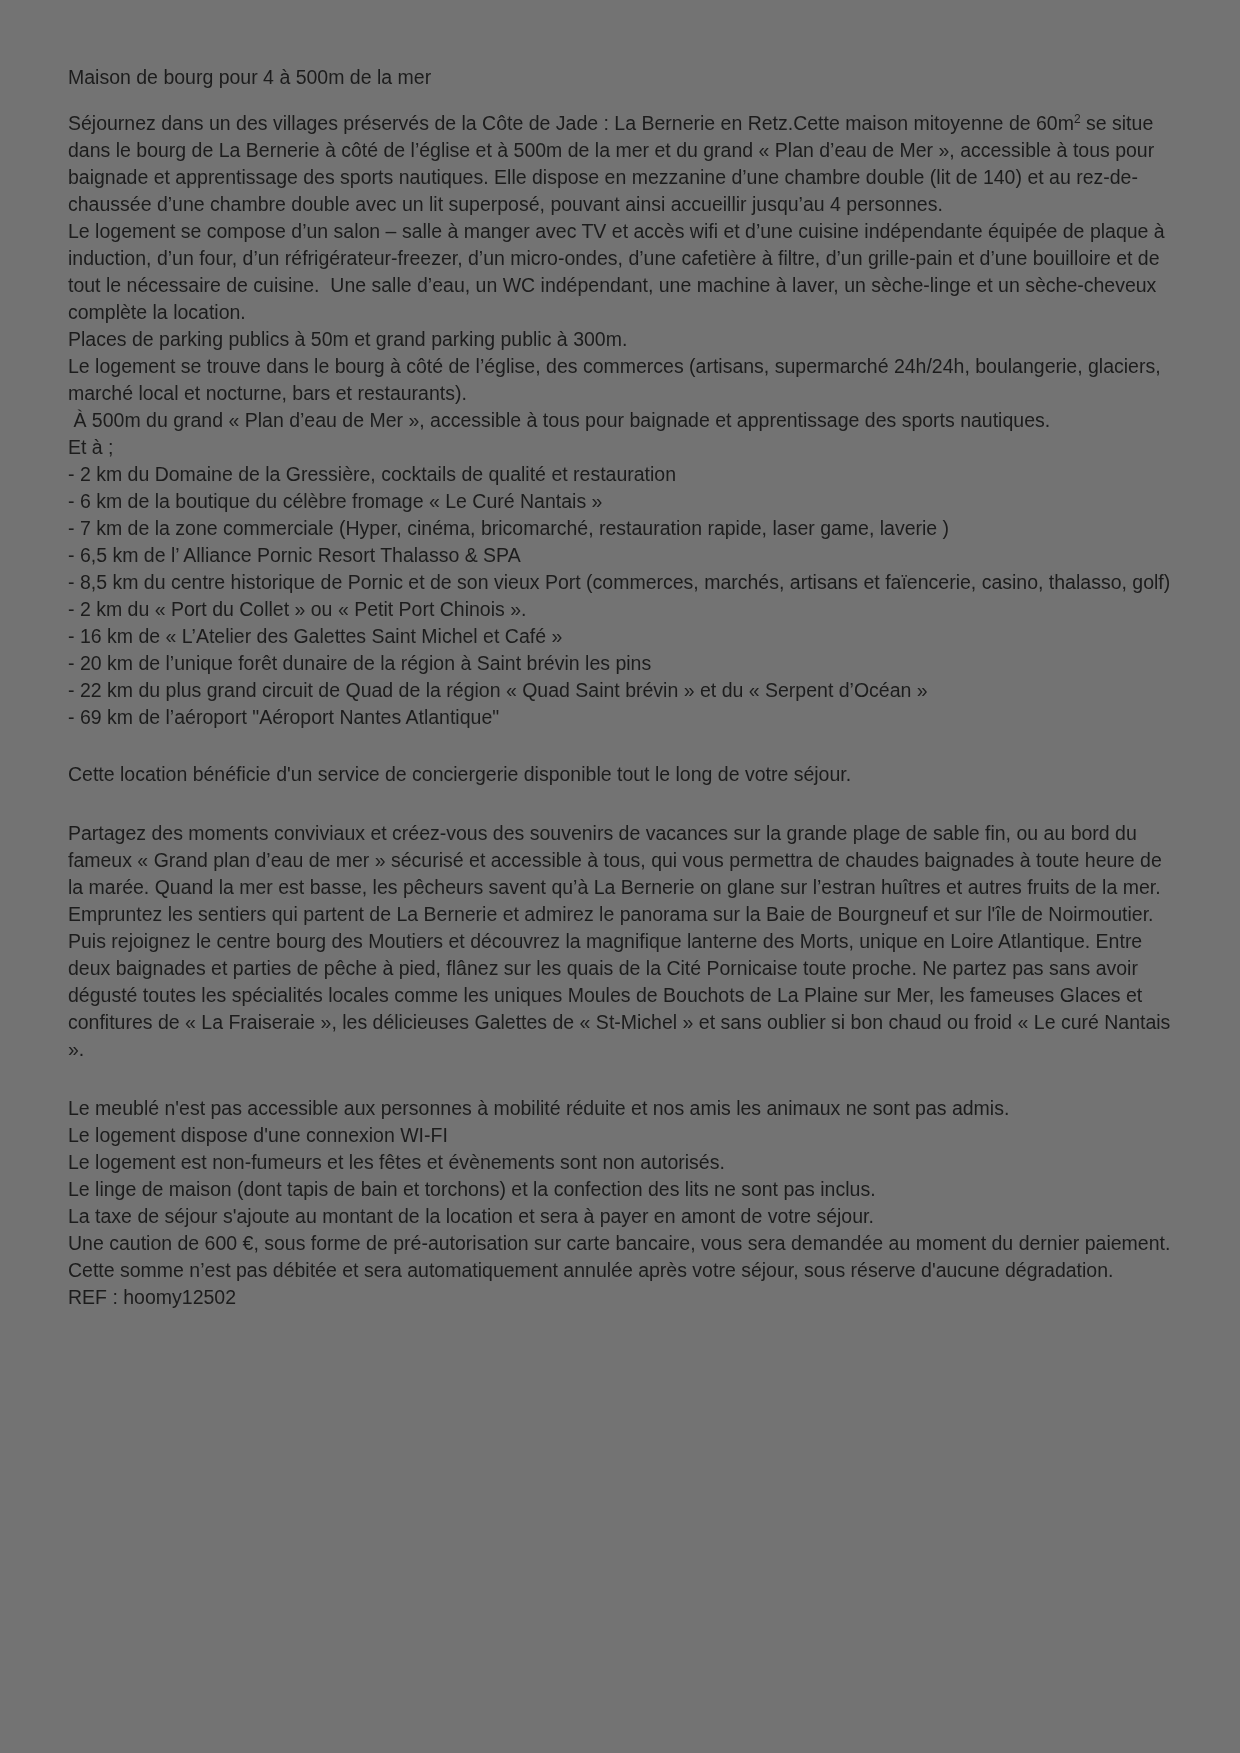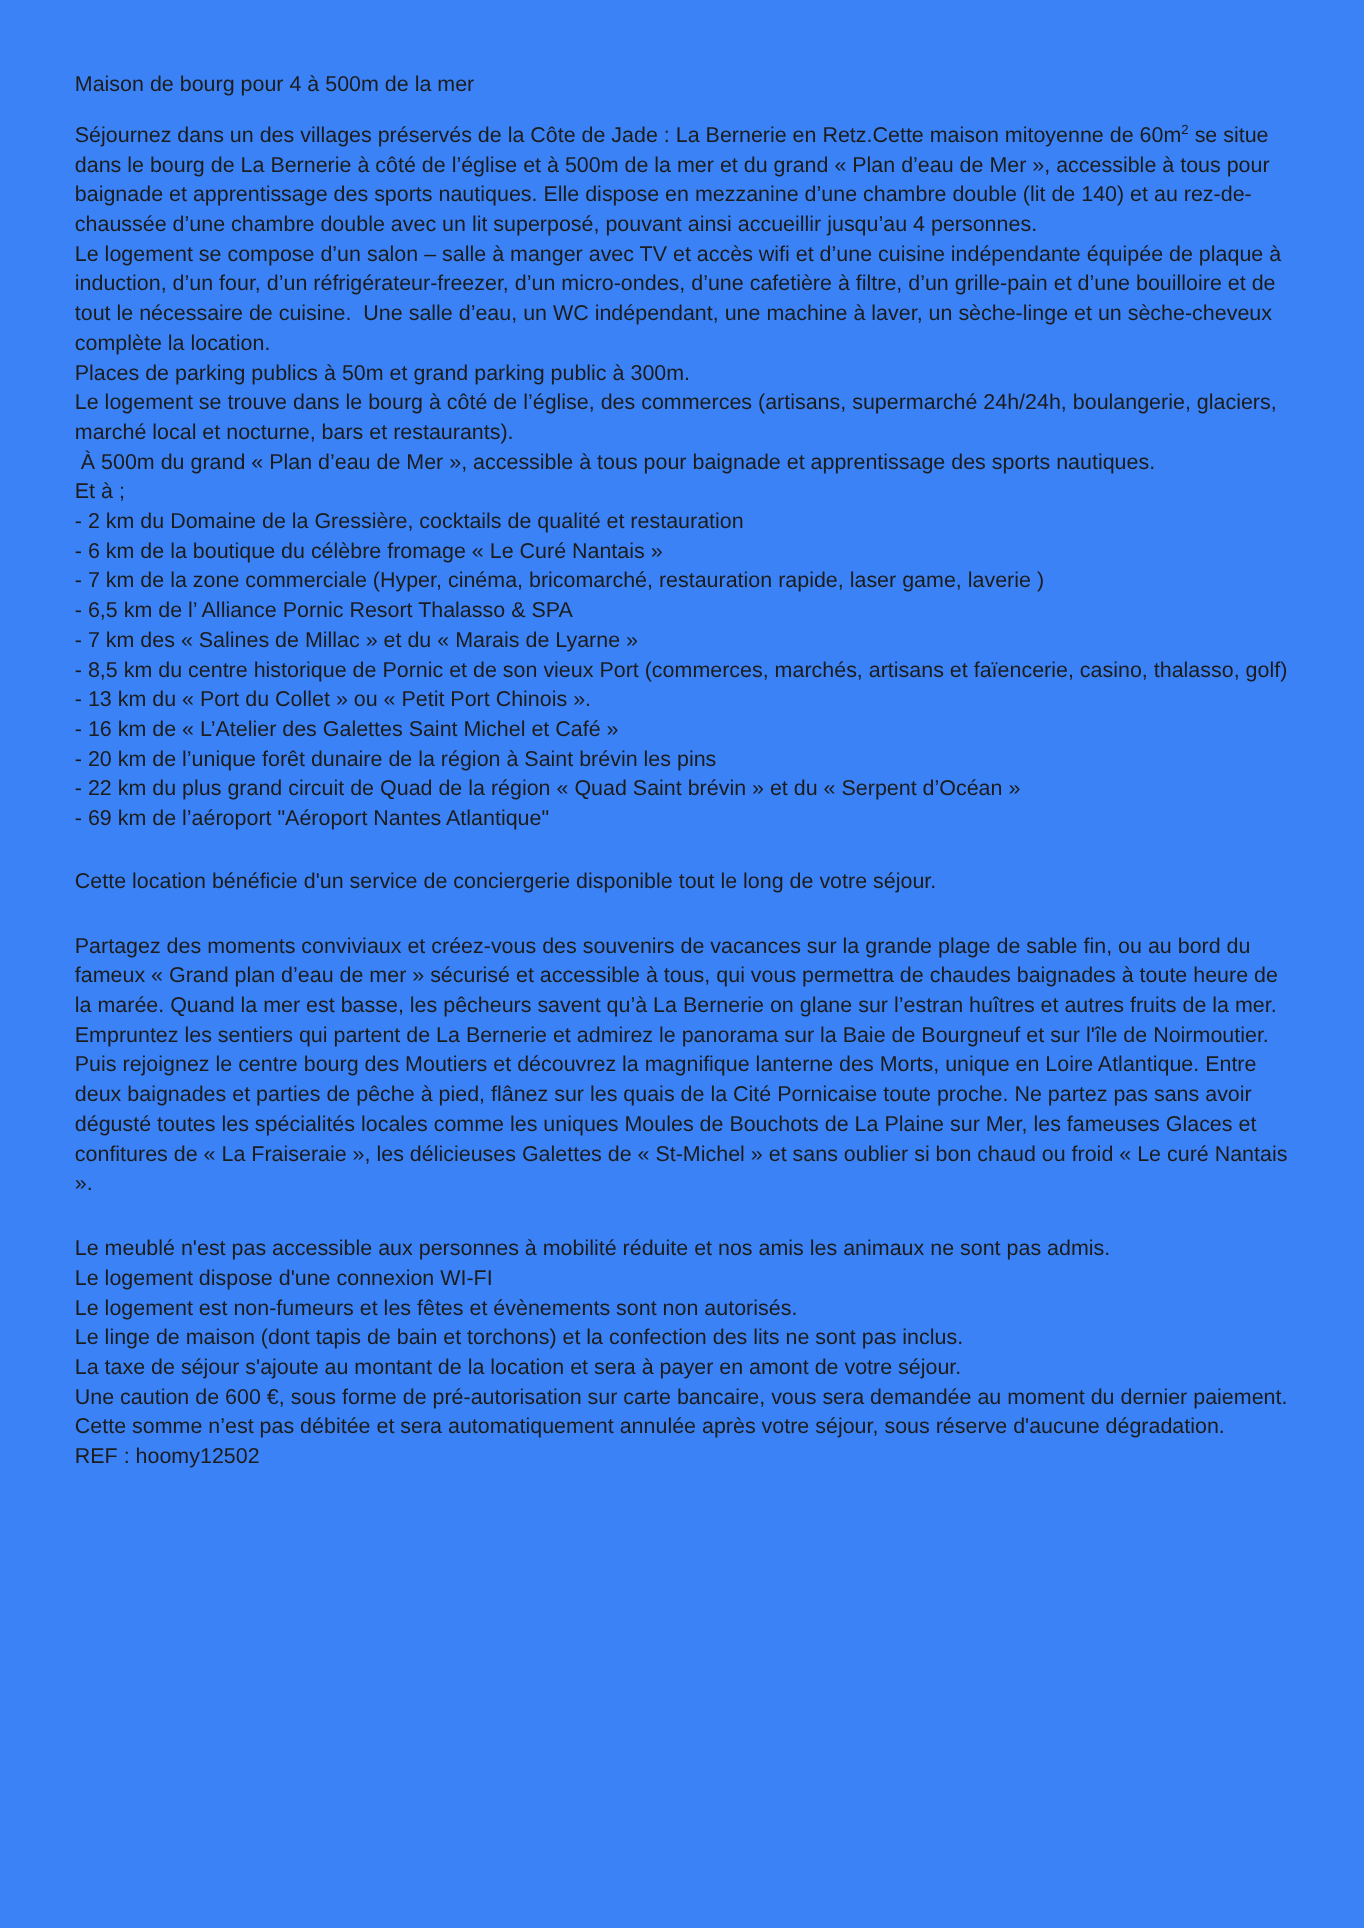--- a/index.html
+++ b/index.html
@@ -9,21 +9,21 @@
   }
   .doc {
     width: 1240px;
     min-height: 1753px;
     box-sizing: border-box;
     padding: 64px 65px 60px 68px;
     font-family: "Liberation Sans", sans-serif;
     font-size: 19.5px;
     line-height: 27px;
     color: #1c1c1c;
-    background: #3b82f6;
+    background: #737373;
   }
   .line {
     margin: 0;
     white-space: pre-wrap;
   }
   .title {
     margin-bottom: 19px;
   }
   .sp-30 { height: 30px; }
   .sp-32 { height: 32px; }
@@ -46,23 +46,22 @@
   <p class="line">Places de parking publics à 50m et grand parking public à 300m.</p>
   <p class="line">Le logement se trouve dans le bourg à côté de l’église, des commerces (artisans, supermarché 24h/24h, boulangerie, glaciers, marché local et nocturne, bars et restaurants).</p>
   <p class="line"> À 500m du grand « Plan d’eau de Mer », accessible à tous pour baignade et apprentissage des sports nautiques.</p>
   <p class="line">Et à ;</p>
 
   <div>
     <p class="line">- 2 km du Domaine de la Gressière, cocktails de qualité et restauration</p>
     <p class="line">- 6 km de la boutique du célèbre fromage « Le Curé Nantais »</p>
     <p class="line">- 7 km de la zone commerciale (Hyper, cinéma, bricomarché, restauration rapide, laser game, laverie )</p>
     <p class="line">- 6,5 km de l’ Alliance Pornic Resort Thalasso &amp; SPA</p>
-    <p class="line">- 7 km des « Salines de Millac » et du « Marais de Lyarne »</p>
     <p class="line">- 8,5 km du centre historique de Pornic et de son vieux Port (commerces, marchés, artisans et faïencerie, casino, thalasso, golf)</p>
-    <p class="line">- 13 km du « Port du Collet » ou « Petit Port Chinois ».</p>
+    <p class="line">- 2 km du « Port du Collet » ou « Petit Port Chinois ».</p>
     <p class="line">- 16 km de « L’Atelier des Galettes Saint Michel et Café »</p>
     <p class="line">- 20 km de l’unique forêt dunaire de la région à Saint brévin les pins</p>
     <p class="line">- 22 km du plus grand circuit de Quad de la région « Quad Saint brévin » et du « Serpent d’Océan »</p>
     <p class="line">- 69 km de l’aéroport "Aéroport Nantes Atlantique"</p>
   </div>
 
   <div class="sp-30"></div>
 
   <p class="line">Cette location bénéficie d'un service de conciergerie disponible tout le long de votre séjour.</p>
 

